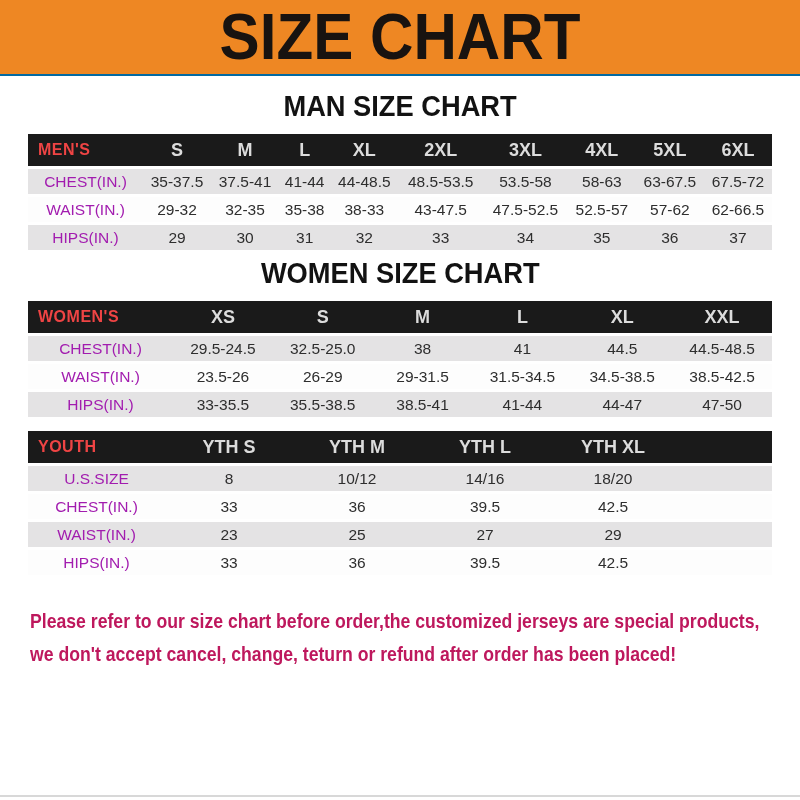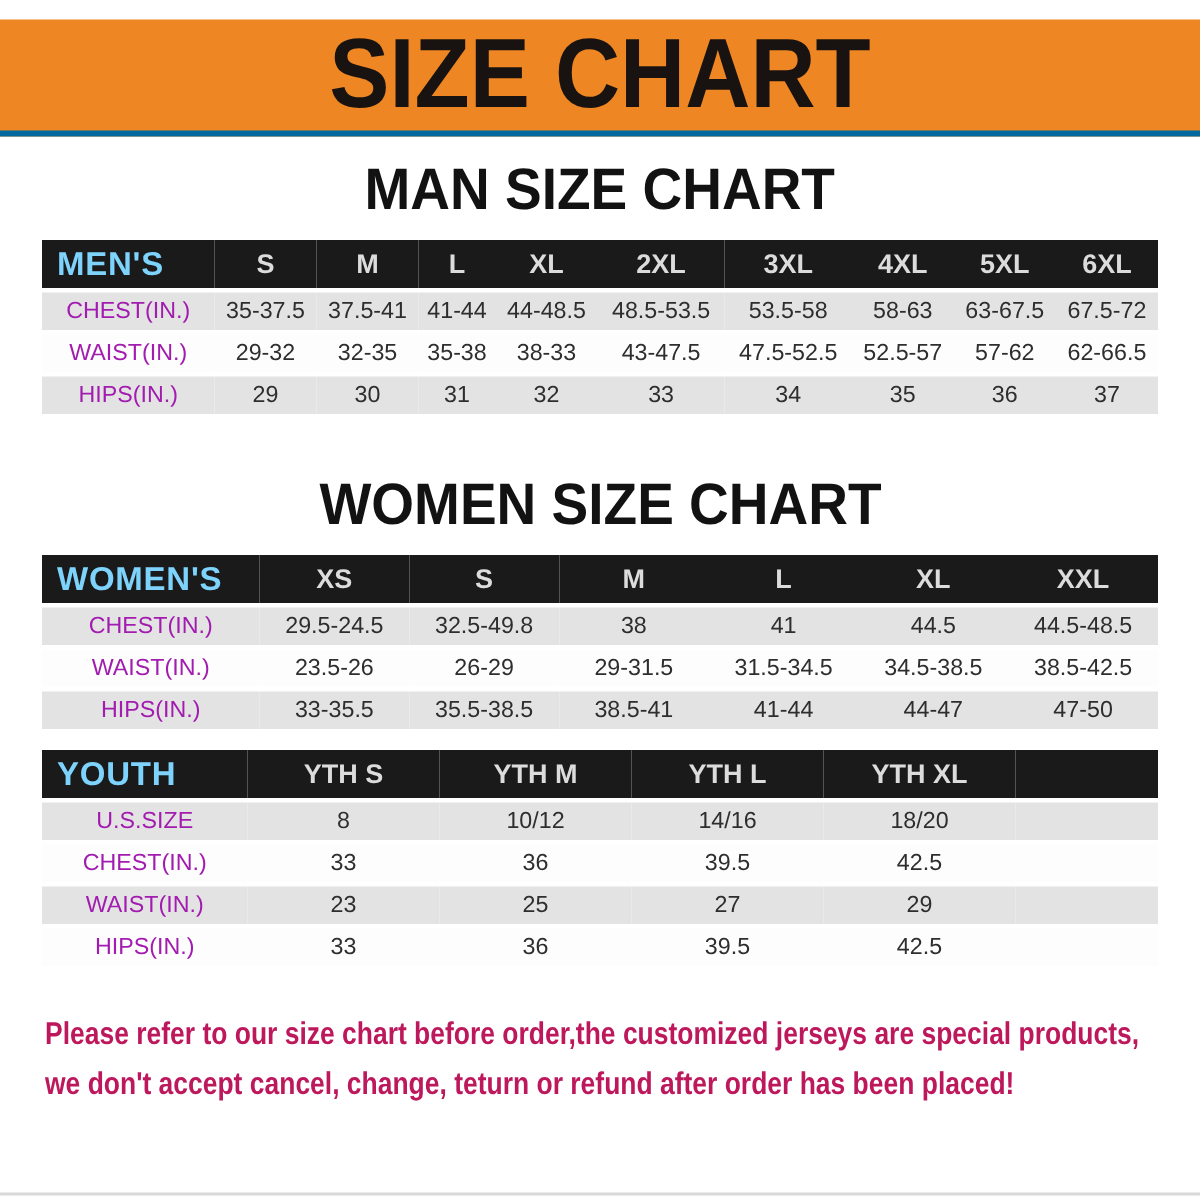--- a/index.html
+++ b/index.html
@@ -3,46 +3,45 @@
 <meta charset="utf-8">
 <style>
   html,body{margin:0;padding:0;background:#fff;}
   .page{
     position:relative;width:800px;height:800px;overflow:hidden;
     background:#fff;font-family:"Liberation Sans",sans-serif;
   }
   
   .banner{
     height:74px;background:#ee8723;display:flex;align-items:center;justify-content:center;
-    border-bottom:4px solid #0369a1;
-    margin-top:13px;
+    border-bottom:2px solid #0369a1;
   }
   .banner-title{
     font-size:62px;font-weight:800;color:#181310;letter-spacing:0;
     transform:scaleY(1.06) scaleX(0.97);white-space:nowrap;line-height:74px;
   }
   
   .section-heading{
     text-align:center;font-weight:800;color:#121212;
-    font-size:39px;letter-spacing:0;
+    font-size:29px;letter-spacing:0;
   }
   .section-heading span{display:inline-block;transform:scaleX(0.94);white-space:nowrap;}
   .h-man{margin-top:14px;}
-  .h-women{margin-top:36px;}
+  .h-women{margin-top:4px;}
   .h-youth{margin-top:32px;}
   
   table.size-table{
     width:744px;margin:8px auto 0;border-collapse:separate;border-spacing:0 3px;
   }
   table.size-table thead th{
     background:#1a1a1a;color:#dcdcdc;font-weight:700;text-align:center;
     font-size:18px;height:32px;padding:0;
   }
   table.size-table thead th.tbl-label{
-    color:#7dd3fc;font-size:22px;font-weight:800;text-align:left;padding-left:10px;
+    color:#ef4444;font-size:16px;font-weight:800;text-align:left;padding-left:10px;
     letter-spacing:0.5px;white-space:nowrap;
   }
   table.size-table tbody td{
     text-align:center;color:#2e2e2e;font-size:15.5px;height:25px;padding:0;
   }
   table.size-table tbody td.row-label{font-size:15.5px;color:#a21caf;}
   table.size-table tbody tr:nth-child(odd) td{background:#e4e3e4;}
   table.size-table tbody tr:nth-child(even) td{background:#fdfdfd;}
   
   .t-men{table-layout:auto;}
@@ -150,21 +149,21 @@
           <th>M</th>
           <th>L</th>
           <th>XL</th>
           <th>XXL</th>
         </tr>
       </thead>
       <tbody>
         <tr>
           <td class="row-label">CHEST(IN.)</td>
           <td>29.5-24.5</td>
-          <td>32.5-49.8</td>
+          <td>32.5-25.0</td>
           <td>38</td>
           <td>41</td>
           <td>44.5</td>
           <td>44.5-48.5</td>
         </tr>
         <tr>
           <td class="row-label">WAIST(IN.)</td>
           <td>23.5-26</td>
           <td>26-29</td>
           <td>29-31.5</td>

